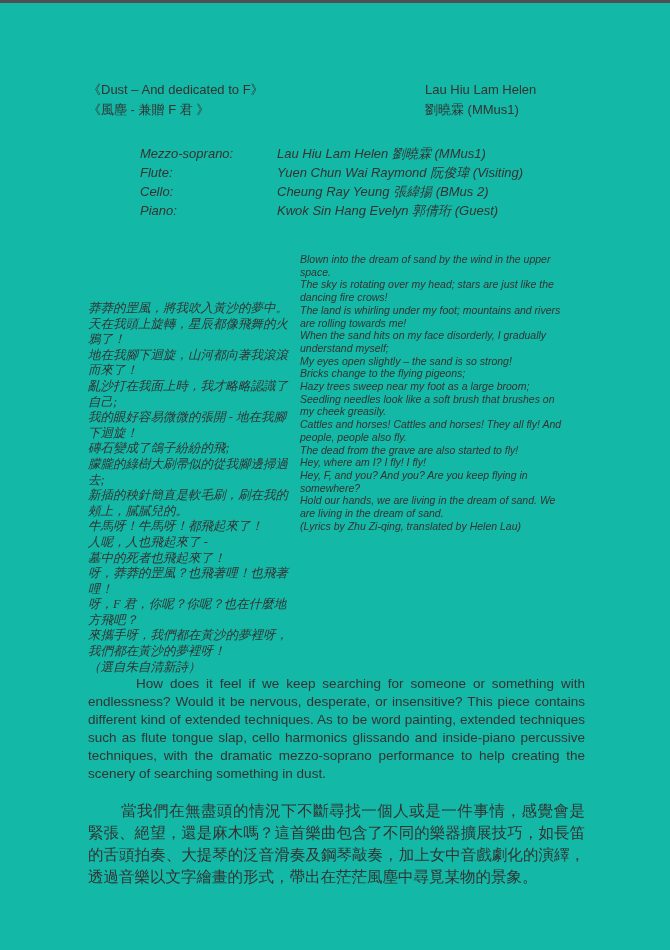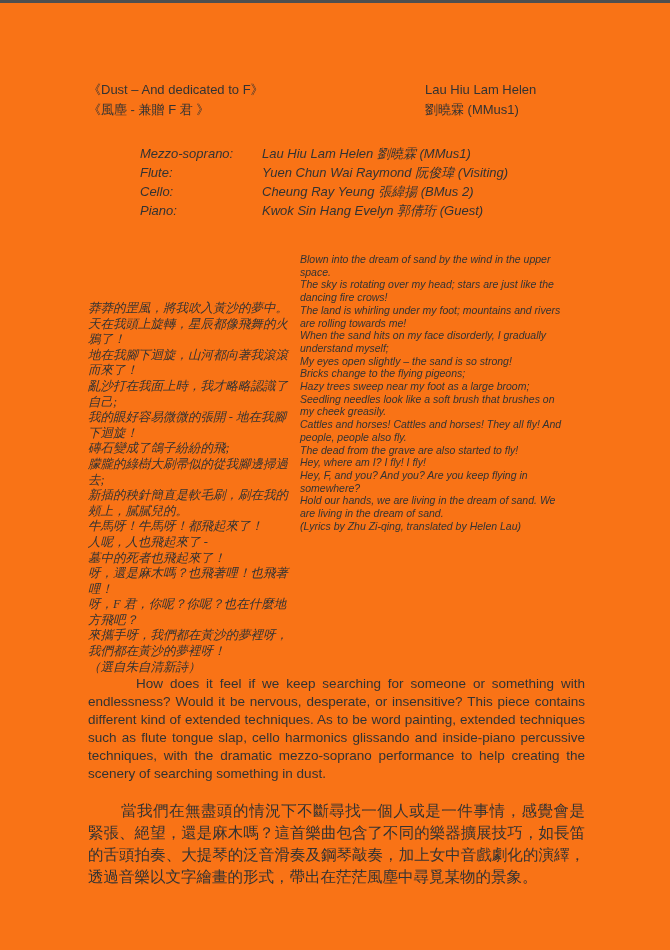--- a/index.html
+++ b/index.html
@@ -4,21 +4,21 @@
 <style>
   html, body {
     margin: 0;
     padding: 0;
     background: #ffffff;
   }
   .page {
     position: relative;
     width: 670px;
     height: 950px;
-    background: #f97316;
+    background: #14b8a6;
     border-top: 3px solid #4f4f4f;
     box-sizing: border-box;
     overflow: hidden;
     color: #333333;
     font-family: "Liberation Sans", sans-serif;
   }
   .content {
     padding: 77px 85px 0 88px;
   }
   
@@ -35,21 +35,21 @@
     line-height: 20px;
   }
   
   .performers {
     margin-top: 24px;
     margin-left: 52px;
     font-style: italic;
     font-size: 13px;
     line-height: 19px;
   }
-  .performer-row { display: flex; }
+  .performer-row { display: flex; gap: 15px; }
   .performer-role { width: 122px; flex: 0 0 122px; }
   
   .lyrics {
     margin-top: 33px;
     display: flex;
     align-items: flex-start;
   }
   .lyrics-zh {
     width: 210px;
     flex: 0 0 210px;
@@ -127,21 +127,21 @@
           <div>天在我頭上旋轉，星辰都像飛舞的火鴉了！</div>
           <div>地在我腳下迴旋，山河都向著我滾滾而來了！</div>
           <div>亂沙打在我面上時，我才略略認識了自己;</div>
           <div>我的眼好容易微微的張開 - 地在我腳下迴旋！</div>
           <div>磚石變成了鴿子紛紛的飛;</div>
           <div>朦朧的綠樹大刷帚似的從我腳邊掃過去;</div>
           <div>新插的秧針簡直是軟毛刷，刷在我的頰上，膩膩兒的。</div>
           <div>牛馬呀！牛馬呀！都飛起來了！</div>
           <div>人呢，人也飛起來了 -</div>
           <div>墓中的死者也飛起來了！</div>
-          <div>呀，還是麻木嗎？也飛著哩！也飛著哩！</div>
+          <div>呀，莽莽的罡風？也飛著哩！也飛著哩！</div>
           <div>呀，F 君，你呢？你呢？也在什麼地方飛吧？</div>
           <div>來攜手呀，我們都在黃沙的夢裡呀，我們都在黃沙的夢裡呀！</div>
           <div>（選自朱自清新詩）</div>
         </div>
       <div class="lyrics-en">
           <div>Blown into the dream of sand by the wind in the upper space.</div>
           <div>The sky is rotating over my head; stars are just like the dancing fire crows!</div>
           <div>The land is whirling under my foot; mountains and rivers are rolling towards me!</div>
           <div>When the sand hits on my face disorderly, I gradually understand myself;</div>
           <div>My eyes open slightly – the sand is so strong!</div>

